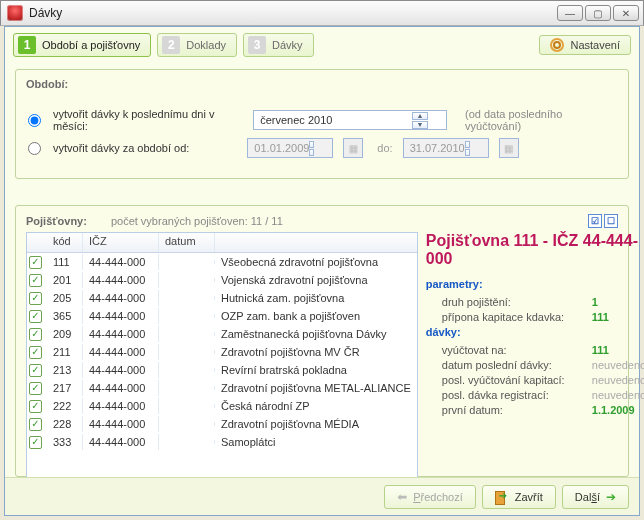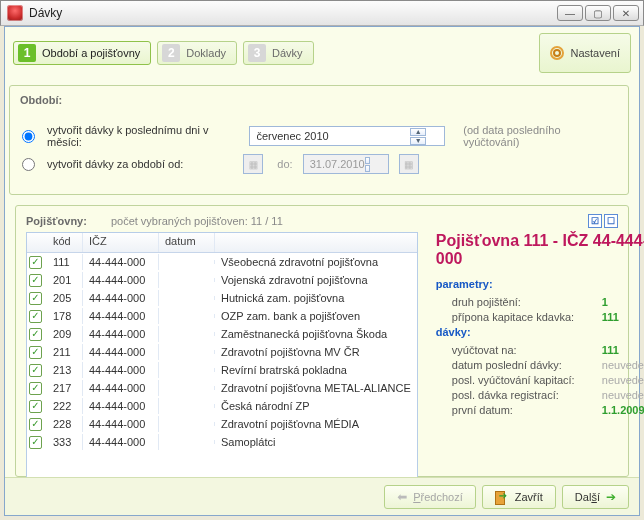--- a/index.html
+++ b/index.html
@@ -54,36 +54,36 @@
   .step .num {
     width: 18px; height: 18px; border-radius: 2px;
     background: #d7d7d7; color: #fff; font-weight: bold; font-size: 12px;
     display: inline-flex; align-items: center; justify-content: center;
   }
   .step.active { color: #222; border-color: #8fc24a; }
   .step.active .num { background: #6bbf2a; }
   .steps .spacer { flex: 1; }
   .btn-settings {
     display: inline-flex; align-items: center; gap: 6px;
-    height: 40px; padding: 0 10px;
+    height: 20px; padding: 0 10px;
     border: 1px solid #b6d28a; border-radius: 3px;
     background: linear-gradient(to bottom,#f6fbe8,#e9f5cf);
     color: #444; cursor: default;
   }
   .gear {
     width: 14px; height: 14px; position: relative;
   }
   .gear::before, .gear::after {
     content: ""; position: absolute; inset: 0; border: 2px solid #e4a23a; border-radius: 50%;
   }
   .gear::after { inset: 3px; border-width: 2px; border-color: #c77d15; }
 
   
   .groupbox {
-    margin: 6px 10px 10px 4px;
+    margin: 6px 10px 10px 10px;
     border: 1px solid #c0d49d;
     border-radius: 3px;
     background: #fbfde8;
   }
   .groupbox > .legend {
     font-weight: bold; color: #6a6a6a;
     padding: 8px 10px 4px 10px;
   }
   .groupbox > .body { padding: 8px 12px 14px 12px; }
 
@@ -123,21 +123,21 @@
     font-weight: bold; color: #6a6a6a;
   }
   .ins-header .count { font-weight: normal; color: #888; margin-left: 24px; }
   .ins-header .tools { margin-left: auto; display: flex; gap: 2px; }
   .tool {
     width: 14px; height: 14px; border: 1px solid #5c8cd6; background: #fff;
     display: inline-flex; align-items: center; justify-content: center;
     font-size: 9px; color: #3a6fc4;
   }
 
-  .ins-body { display: flex; padding: 0 10px 10px 10px; gap: 18px; }
+  .ins-body { display: flex; padding: 0 10px 10px 10px; gap: 8px; }
 
   .grid {
     flex: 0 0 380px; height: 260px;
     border: 1px solid #b7cde8; background: #fff;
     display: flex; flex-direction: column;
   }
   .grid .ghead {
     display: flex; height: 20px; background: linear-gradient(to bottom,#fefefe,#eef2f7);
     border-bottom: 1px solid #c6d5ea; flex-shrink: 0;
   }
@@ -248,20 +248,27 @@
               <div>▲</div>
               <div>▼</div>
             </span>
         </div>
         <span class="hint">(od data posledního vyúčtování)</span>
       </div>
       <div class="row">
         <input type="radio" name="per" style="">
         <label>vytvořit dávky za období od:</label>
         <span style="width:42px"></span>
+        <div class="dateinput disabled">
+          <span class="val">01.01.2009</span>
+          <span class="spin">
+              <div></div>
+              <div></div>
+            </span>
+        </div>
         <div class="cal-btn disabled">▦</div>
         <span style="margin:0 2px 0 6px;color:#9a9a9a">do:</span>
         <div class="dateinput disabled">
           <span class="val">31.07.2010</span>
           <span class="spin">
               <div></div>
               <div></div>
             </span>
         </div>
         <div class="cal-btn disabled">▦</div>
@@ -303,31 +310,31 @@
             </div>
             <div class="grow">
               <div class="col c-chk"><span class="chk">✓</span></div>
               <div class="col c-kod">205</div>
               <div class="col c-icz">44-444-000</div>
               <div class="col c-datum"></div>
               <div class="col c-nazev">Hutnická zam. pojišťovna</div>
             </div>
             <div class="grow">
               <div class="col c-chk"><span class="chk">✓</span></div>
-              <div class="col c-kod">178</div>
+              <div class="col c-kod">365</div>
               <div class="col c-icz">44-444-000</div>
               <div class="col c-datum"></div>
               <div class="col c-nazev">OZP zam. bank a pojišťoven</div>
             </div>
             <div class="grow">
               <div class="col c-chk"><span class="chk">✓</span></div>
               <div class="col c-kod">209</div>
               <div class="col c-icz">44-444-000</div>
               <div class="col c-datum"></div>
-              <div class="col c-nazev">Zaměstnanecká pojišťovna Škoda</div>
+              <div class="col c-nazev">Zaměstnanecká pojišťovna Dávky</div>
             </div>
             <div class="grow">
               <div class="col c-chk"><span class="chk">✓</span></div>
               <div class="col c-kod">211</div>
               <div class="col c-icz">44-444-000</div>
               <div class="col c-datum"></div>
               <div class="col c-nazev">Zdravotní pojišťovna MV ČR</div>
             </div>
             <div class="grow">
               <div class="col c-chk"><span class="chk">✓</span></div>

